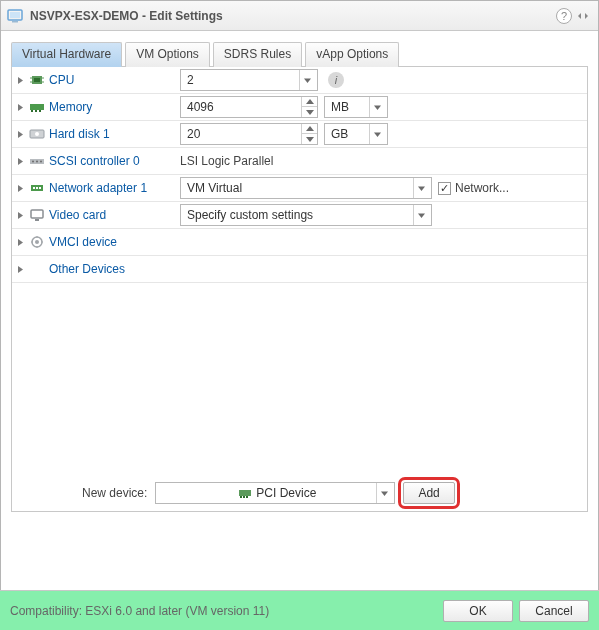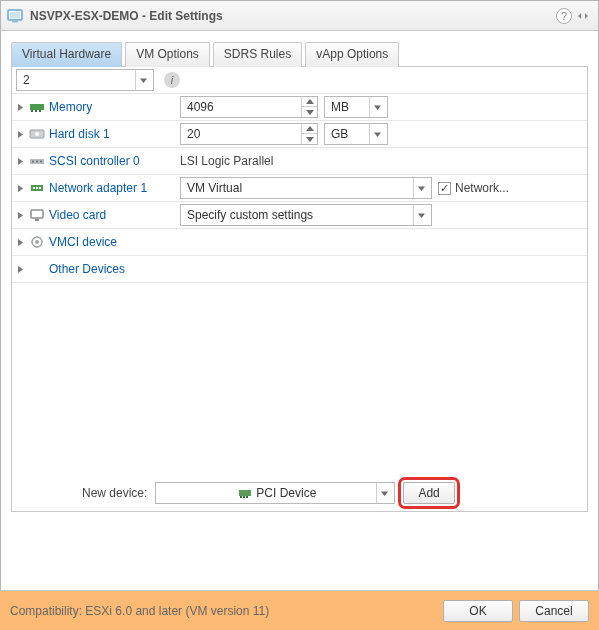--- a/index.html
+++ b/index.html
@@ -134,21 +134,21 @@
     border-radius: 2px;
     height: 22px; padding: 0 14px;
     font-size:12px; color:#333;
     display:flex; align-items:center; justify-content:center;
   }
   .btn.add-hl { outline: 3px solid #e03030; outline-offset: 2px; }
   .footer {
     position: absolute; left:0; bottom:0; height: 40px;
     width: 599px;
     display:flex; align-items:center; justify-content:space-between;
-    background:#fdba74; border-top:1px solid #c8c8c8;
+    background:#86efac; border-top:1px solid #c8c8c8;
     padding: 0 10px;
   }
   .footer-left { color:#666; font-size:12px;}
   .footer-right { display:flex; gap:6px;}
   .footer .btn { width: 70px; padding: 0; }
   .filler { flex:1; }
 </style>
 </head>
 <body>
 
@@ -178,20 +178,38 @@
   <div class="tabstrip">
     <div class="tab active">Virtual Hardware</div>
     <div class="tab">VM Options</div>
     <div class="tab">SDRS Rules</div>
     <div class="tab">vApp Options</div>
   </div>
 
   <div class="grid">
 
     <div class="row">
+      <div class="labelcell">
+        <span class="exp">
+            <svg viewBox="0 0 9 9">
+              <path d="M2 1 L7 4.5 L2 8 Z" fill="#7a7a7a"></path>
+            </svg>
+          </span>
+        <span class="devicon">
+            <svg viewBox="0 0 16 14">
+              <rect x="3" y="3" width="10" height="8" fill="#5c9a5c"></rect>
+              <rect x="5" y="5" width="6" height="4" fill="#2e6e2e"></rect>
+              <line x1="1" y1="5" x2="3" y2="5" stroke="#5c9a5c"></line>
+              <line x1="1" y1="9" x2="3" y2="9" stroke="#5c9a5c"></line>
+              <line x1="13" y1="5" x2="15" y2="5" stroke="#5c9a5c"></line>
+              <line x1="13" y1="9" x2="15" y2="9" stroke="#5c9a5c"></line>
+            </svg>
+          </span>
+        <span>CPU</span>
+      </div>
       <div class="valcell">
         <div class="dropdown wide">
           <span>2</span>
           <span class="dd-arrow">
               <svg viewBox="0 0 9 9">
                 <path d="M1 2.5 L4.5 7 L8 2.5 Z" fill="#6b6b6b"></path>
               </svg>
             </span>
         </div>
         <span class="info-i">i</span>

